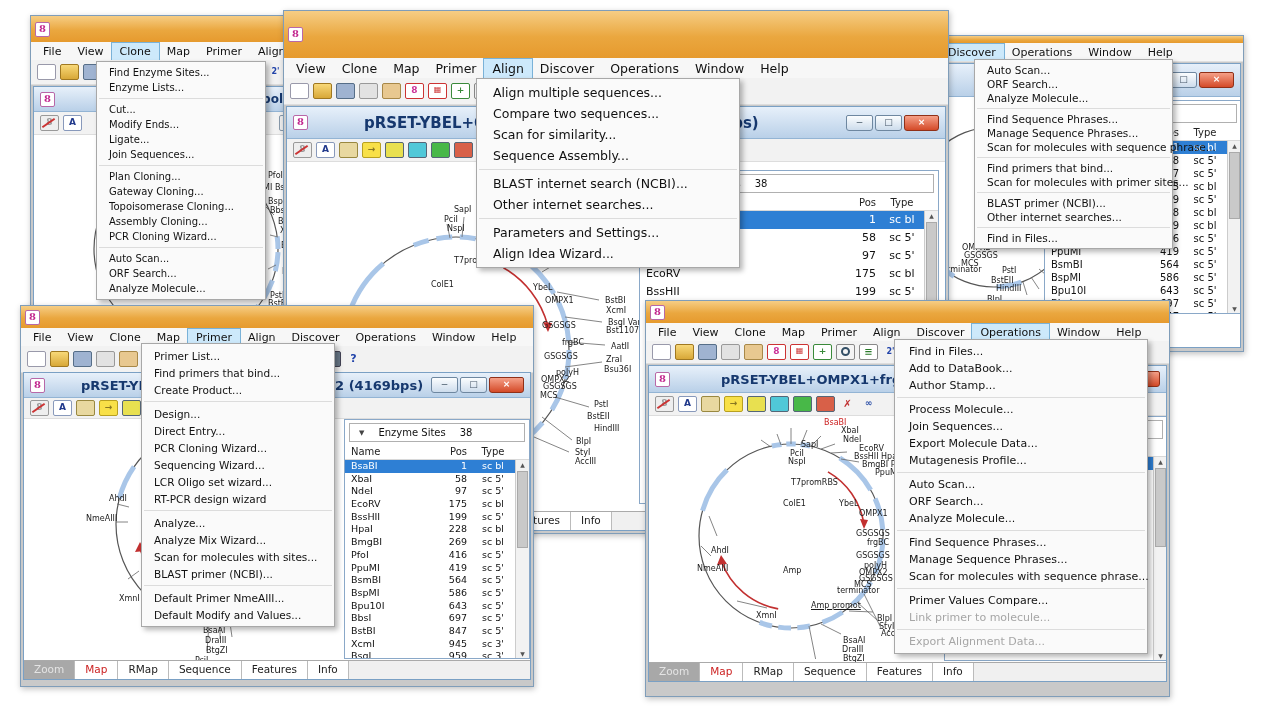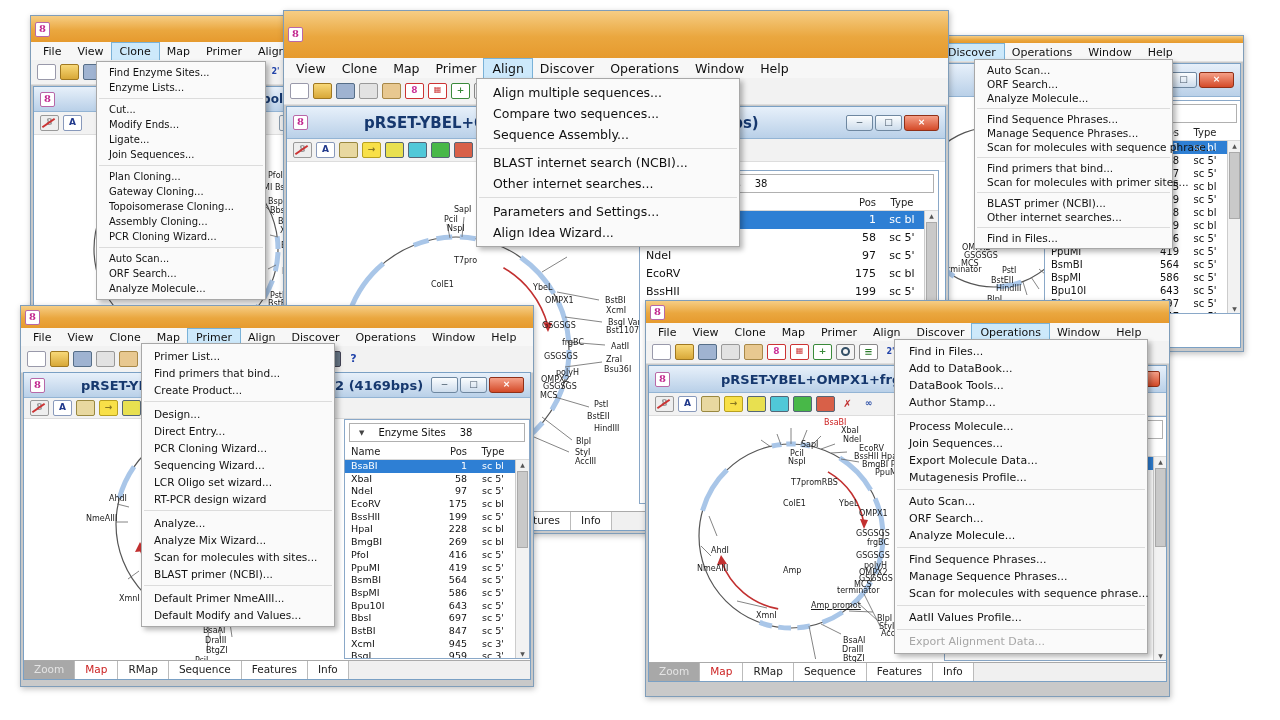--- a/index.html
+++ b/index.html
@@ -437,20 +437,21 @@
         <span class="tab active">Map</span>
         <span class="tab">RMap</span>
         <span class="tab">Sequence</span>
         <span class="tab">Features</span>
         <span class="tab">Info</span>
     </div>
   </div>
   <div class="ddmenu" id="menu-b">
     <div class="mi">Align multiple sequences...</div>
       <div class="mi">Compare two sequences...</div>
+      <div class="mi">Scan for similarity...</div>
       <div class="mi">Sequence Assembly...</div>
       <div class="mi sep"></div>
       <div class="mi">BLAST internet search (NCBI)...</div>
       <div class="mi">Other internet searches...</div>
       <div class="mi sep"></div>
       <div class="mi">Parameters and Settings...</div>
       <div class="mi">Align Idea Wizard...</div>
   </div>
 </div>
 
@@ -1036,33 +1037,33 @@
         <span class="tab active">Map</span>
         <span class="tab">RMap</span>
         <span class="tab">Sequence</span>
         <span class="tab">Features</span>
         <span class="tab">Info</span>
     </div>
   </div>
   <div class="ddmenu" id="menu-e">
     <div class="mi">Find in Files...</div>
       <div class="mi">Add to DataBook...</div>
-      <div class="mi">DataBook Tools...</div>
       <div class="mi">Author Stamp...</div>
       <div class="mi sep"></div>
       <div class="mi">Process Molecule...</div>
       <div class="mi">Join Sequences...</div>
       <div class="mi">Export Molecule Data...</div>
       <div class="mi">Mutagenesis Profile...</div>
       <div class="mi sep"></div>
       <div class="mi">Auto Scan...</div>
       <div class="mi">ORF Search...</div>
       <div class="mi">Analyze Molecule...</div>
       <div class="mi sep"></div>
       <div class="mi">Find Sequence Phrases...</div>
       <div class="mi">Manage Sequence Phrases...</div>
       <div class="mi">Scan for molecules with sequence phrase...</div>
       <div class="mi sep"></div>
-      <div class="mi">AatII Values Profile...</div>
+      <div class="mi">Primer Values Compare...</div>
+      <div class="mi disabled">Link primer to molecule...</div>
       <div class="mi sep"></div>
       <div class="mi disabled">Export Alignment Data...</div>
   </div>
 </div>
 
 </body></html>

